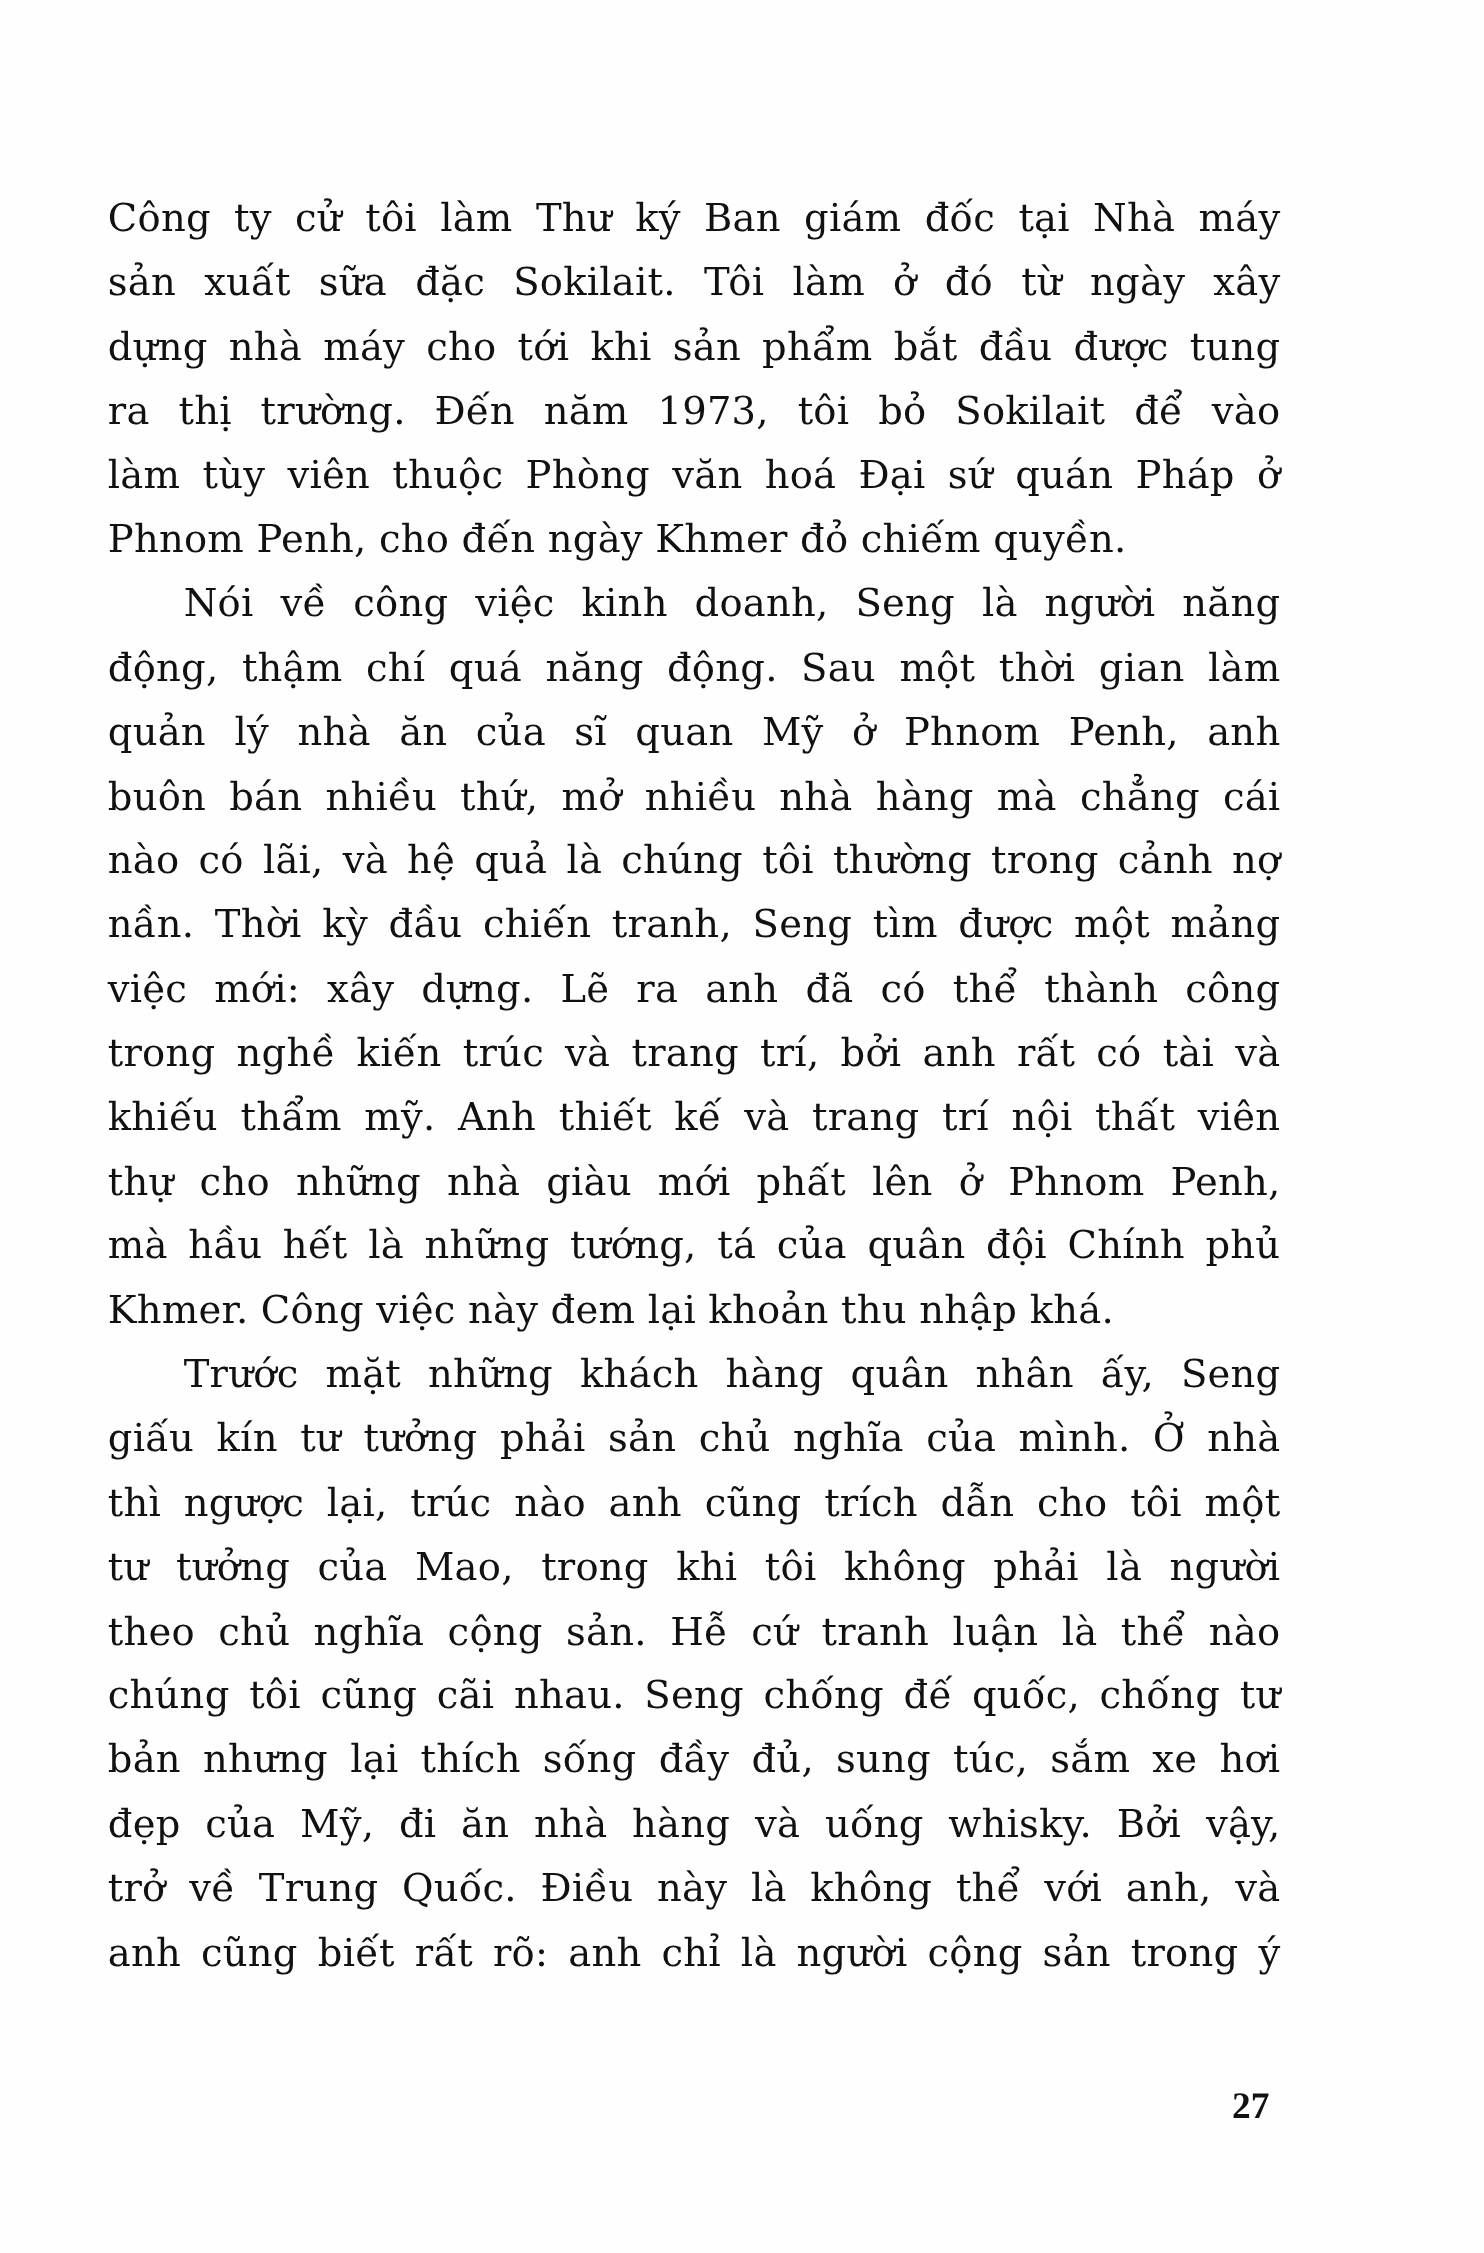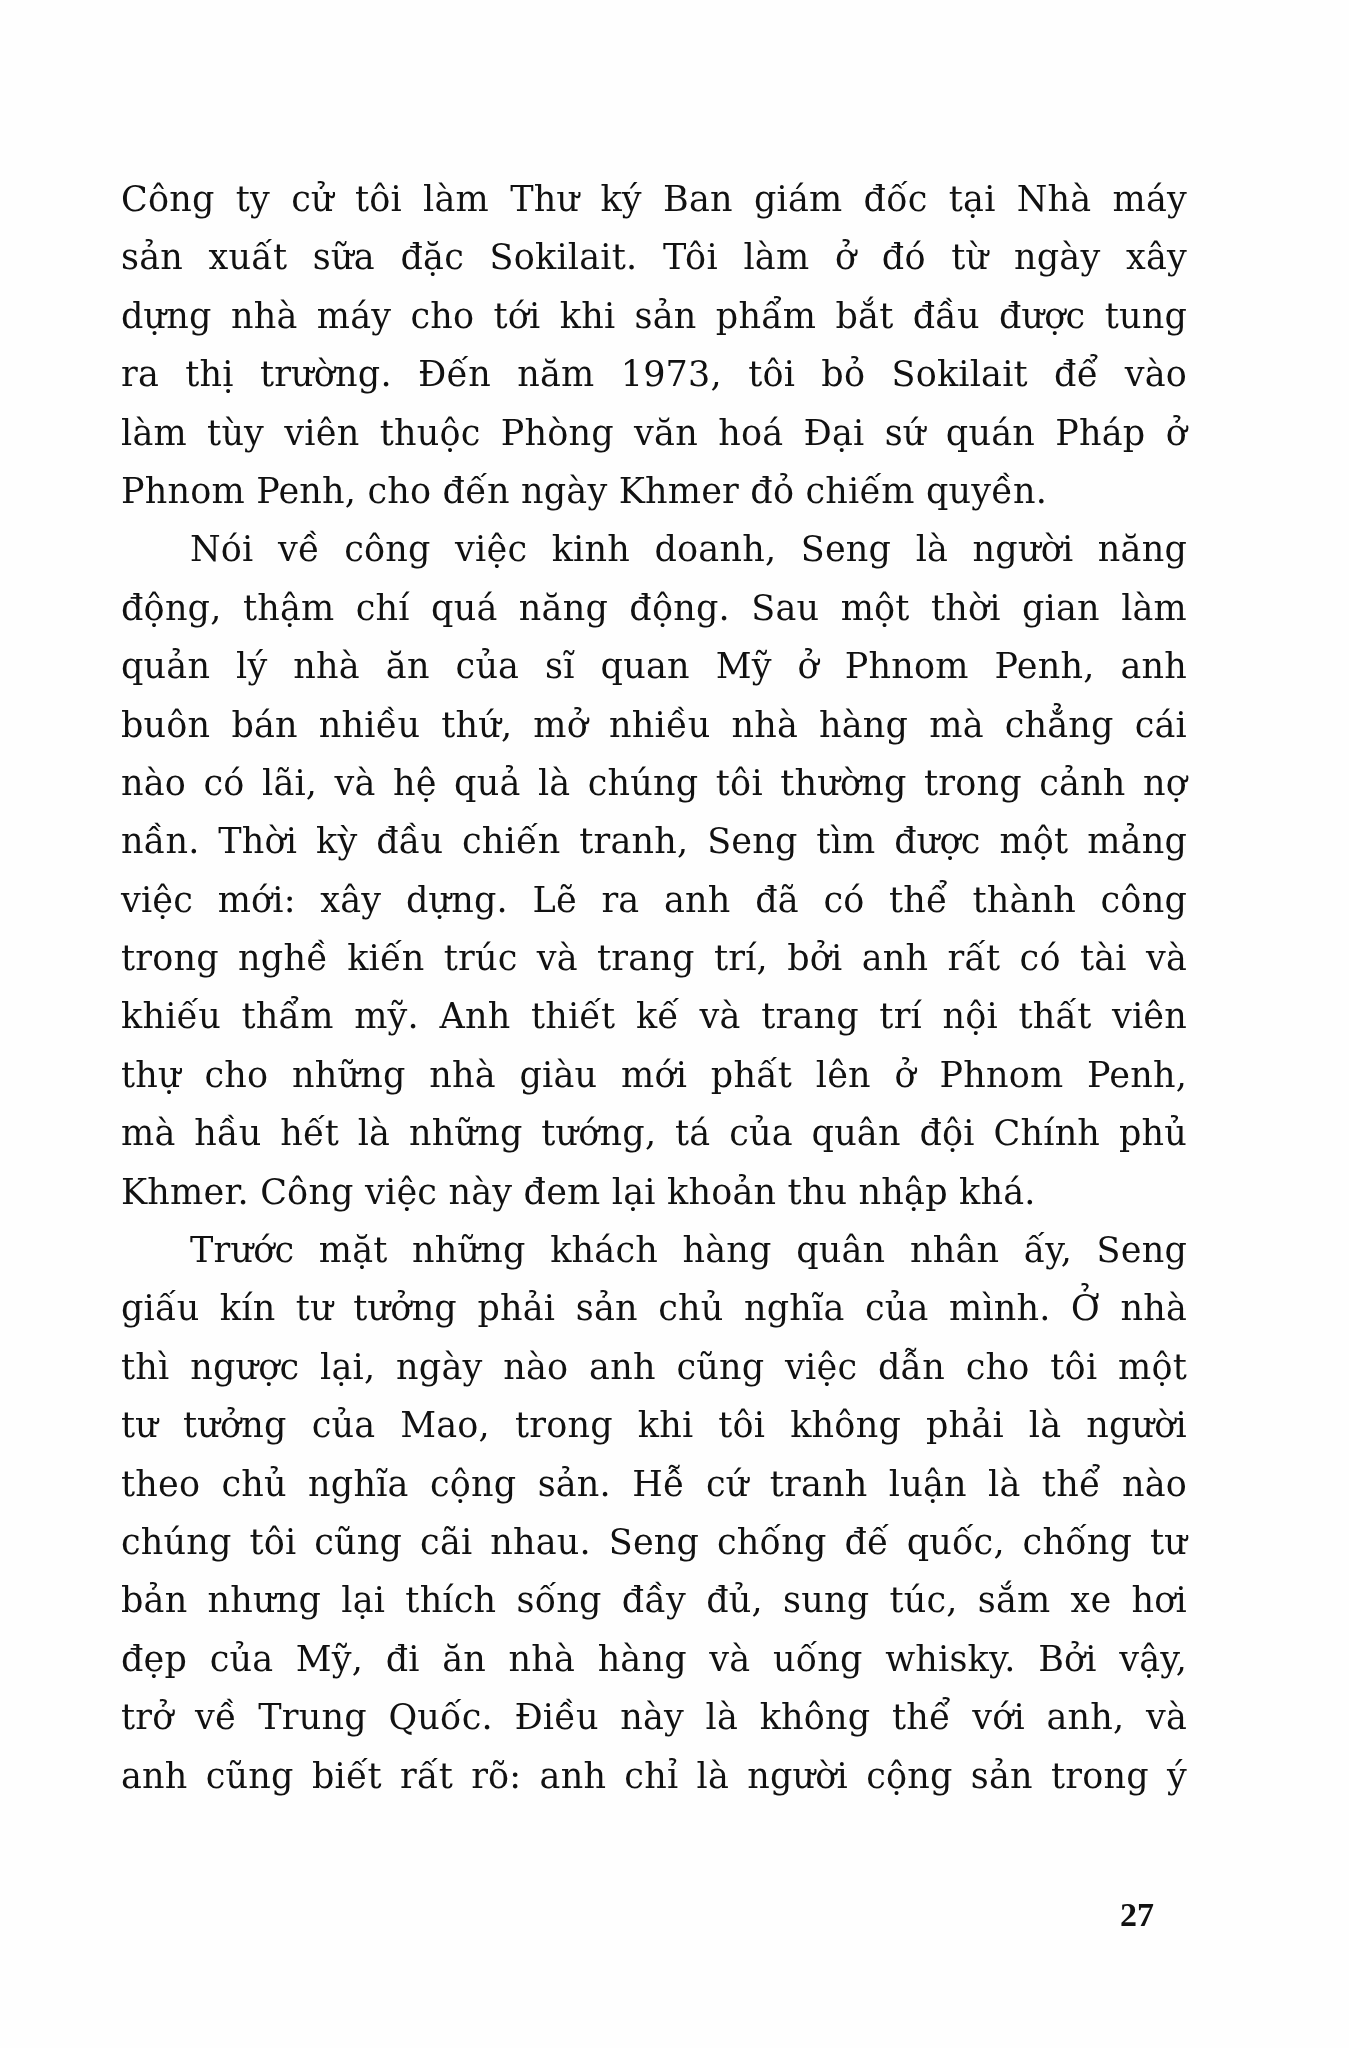--- a/index.html
+++ b/index.html
@@ -18,21 +18,21 @@
     .page {
       position: absolute;
       left: 0;
       top: 0;
       width: 1349px;
       height: 2048px;
       background: #fefefe;
     }
     .body-text {
       position: absolute;
-      left: 121px;
+      left: 98px;
       top: 170px;
       width: 1066px;
     }
     .line {
       display: block;
       height: 58.4px;
       line-height: 58.4px;
       font-size: 35px;
       letter-spacing: 0.2px;
       white-space: nowrap;
@@ -78,21 +78,21 @@
     <span class="line">nần. Thời kỳ đầu chiến tranh, Seng tìm được một mảng</span>
     <span class="line">việc mới: xây dựng. Lẽ ra anh đã có thể thành công</span>
     <span class="line">trong nghề kiến trúc và trang trí, bởi anh rất có tài và</span>
     <span class="line">khiếu thẩm mỹ. Anh thiết kế và trang trí nội thất viên</span>
     <span class="line">thự cho những nhà giàu mới phất lên ở Phnom Penh,</span>
     <span class="line">mà hầu hết là những tướng, tá của quân đội Chính phủ</span>
     <span class="line last">Khmer. Công việc này đem lại khoản thu nhập khá.</span>
 
     <span class="line indent">Trước mặt những khách hàng quân nhân ấy, Seng</span>
     <span class="line">giấu kín tư tưởng phải sản chủ nghĩa của mình. Ở nhà</span>
-    <span class="line">thì ngược lại, ngày nào anh cũng việc dẫn cho tôi một</span>
+    <span class="line">thì ngược lại, trúc nào anh cũng trích dẫn cho tôi một</span>
     <span class="line">tư tưởng của Mao, trong khi tôi không phải là người</span>
     <span class="line">theo chủ nghĩa cộng sản. Hễ cứ tranh luận là thể nào</span>
     <span class="line">chúng tôi cũng cãi nhau. Seng chống đế quốc, chống tư</span>
     <span class="line">bản nhưng lại thích sống đầy đủ, sung túc, sắm xe hơi</span>
     <span class="line">đẹp của Mỹ, đi ăn nhà hàng và uống whisky. Bởi vậy,</span>
     <span class="line">trở về Trung Quốc. Điều này là không thể với anh, và</span>
     <span class="line">anh cũng biết rất rõ: anh chỉ là người cộng sản trong ý</span>
 
   </div>
 

